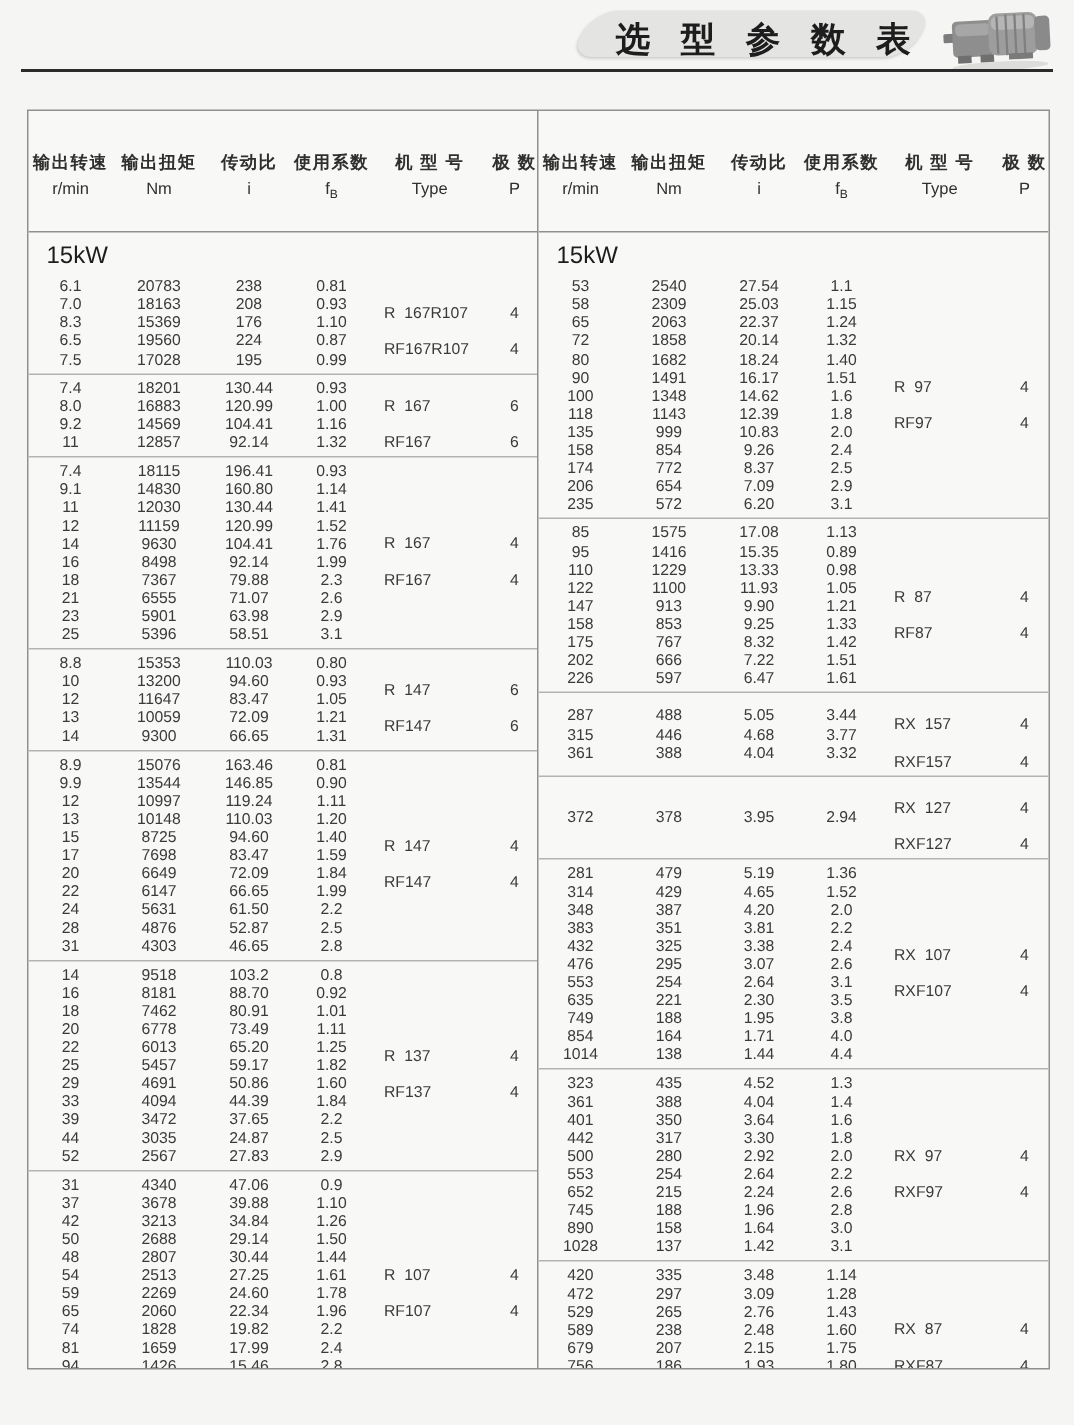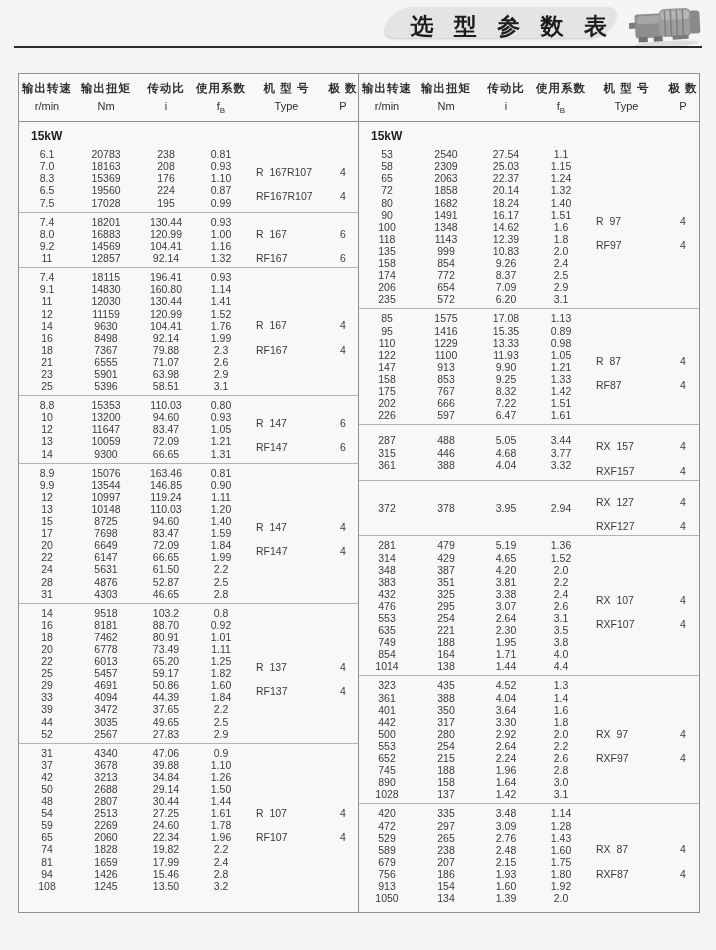--- a/index.html
+++ b/index.html
@@ -42,29 +42,30 @@
     border:1px solid #8f8f8f;
     background:#f8f8f6;
     display:flex;
     box-sizing:border-box;
   }
   .half { width:341px; box-sizing:border-box; overflow:hidden; }
   .half.left { border-right:1px solid #8f8f8f; }
   .thead {
     display:grid;
     grid-template-columns:56px 62px 58px 52px 79px 34px;
-    padding:7px 0 6px 0;
+    padding:7px 0 20px 0;
     border-bottom:1px solid #8f8f8f;
+    margin-top:20px;
   }
   .th { text-align:center; }
   .th .cn { font-size:11.5px; font-weight:bold; letter-spacing:1px; white-space:nowrap; }
   .th .unit { font-size:11px; margin-top:4px; }
   .th .unit sub { font-size:8px; }
   .power {
-    font-size:12px; font-weight:bold;
+    font-size:16px; font-weight:normal;
     padding:7px 0 2px 12px; color:#1d1d1d;
   }
   .block { display:flex; align-items:center; padding:3px 0; }
   .block + .block { border-top:1px solid #b3b3b3; }
   .rows { width:228px; }
   .row { display:grid; grid-template-columns:56px 62px 58px 52px; }
   .cell { text-align:center; font-size:10.5px; line-height:12.1px; color:#3a3a3a; }
   .models { width:113px; }
   .model-line { display:flex; line-height:12.3px;margin-top:12px; }
   .type {
@@ -462,21 +463,21 @@
             </div>
             <div class="row">
               <div class="cell">39</div>
               <div class="cell">3472</div>
               <div class="cell">37.65</div>
               <div class="cell">2.2</div>
             </div>
             <div class="row">
               <div class="cell">44</div>
               <div class="cell">3035</div>
-              <div class="cell">49.65</div>
+              <div class="cell">24.87</div>
               <div class="cell">2.5</div>
             </div>
             <div class="row">
               <div class="cell">52</div>
               <div class="cell">2567</div>
               <div class="cell">27.83</div>
               <div class="cell">2.9</div>
             </div>
           </div>
           <div class="models">

